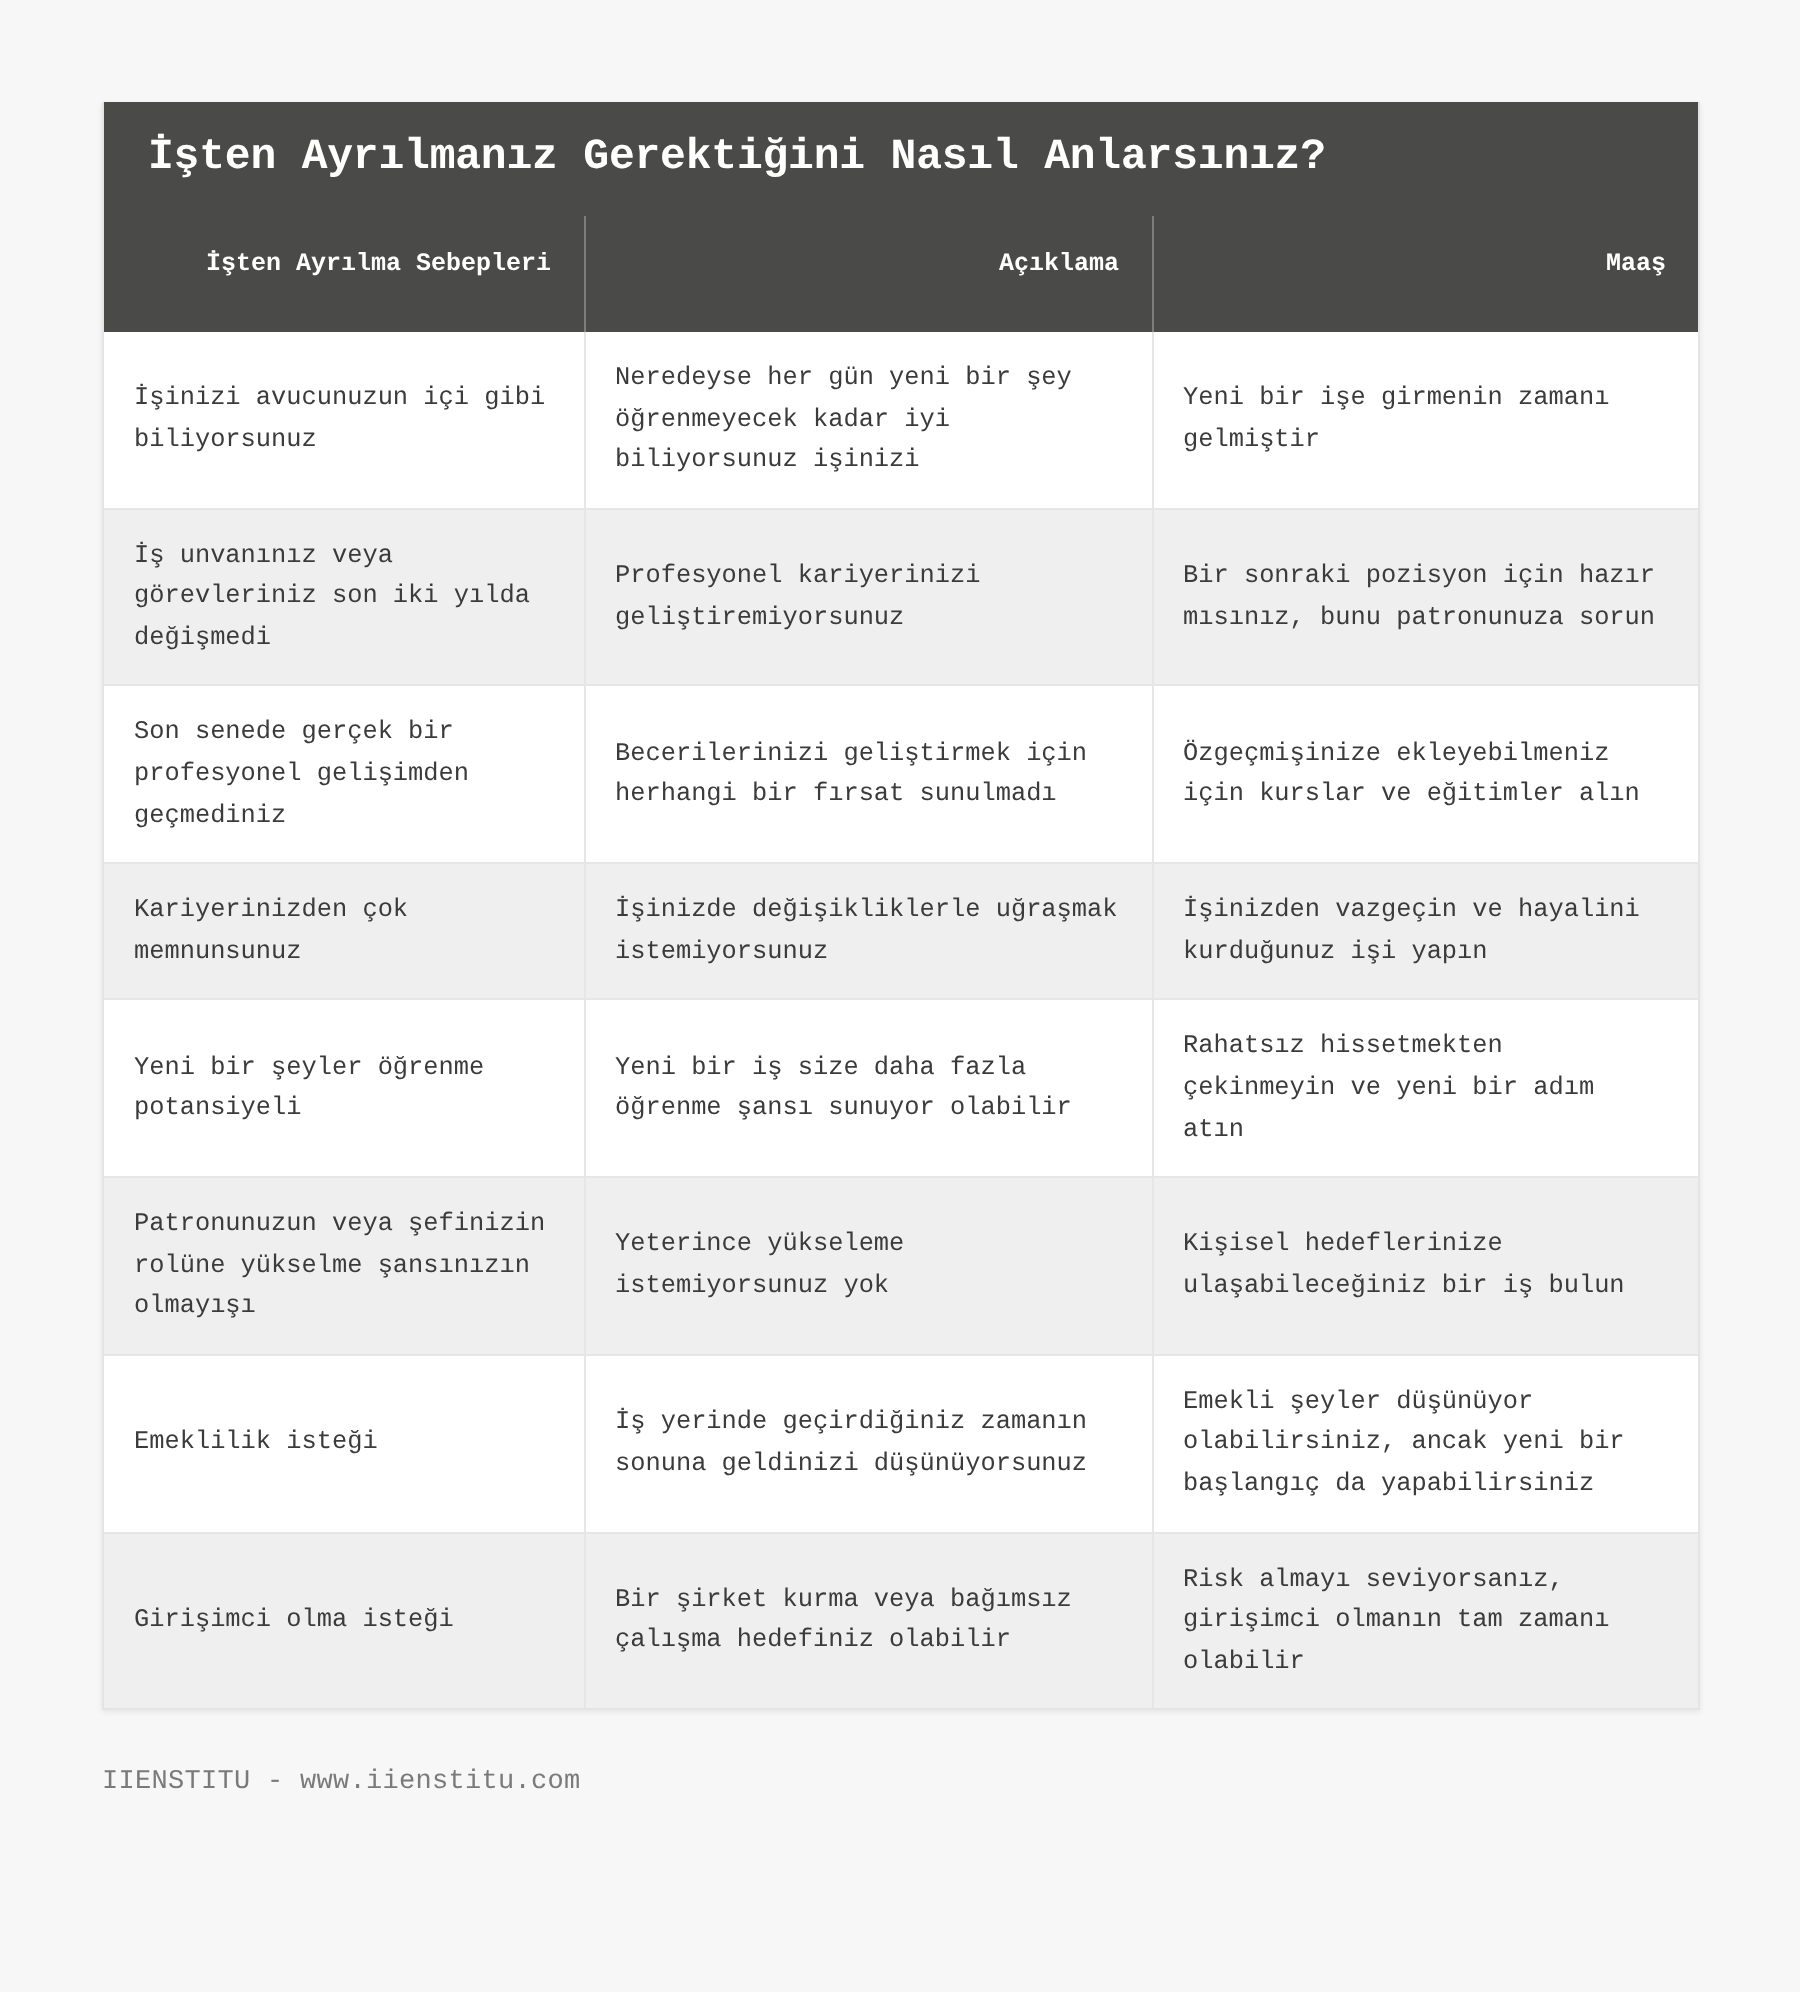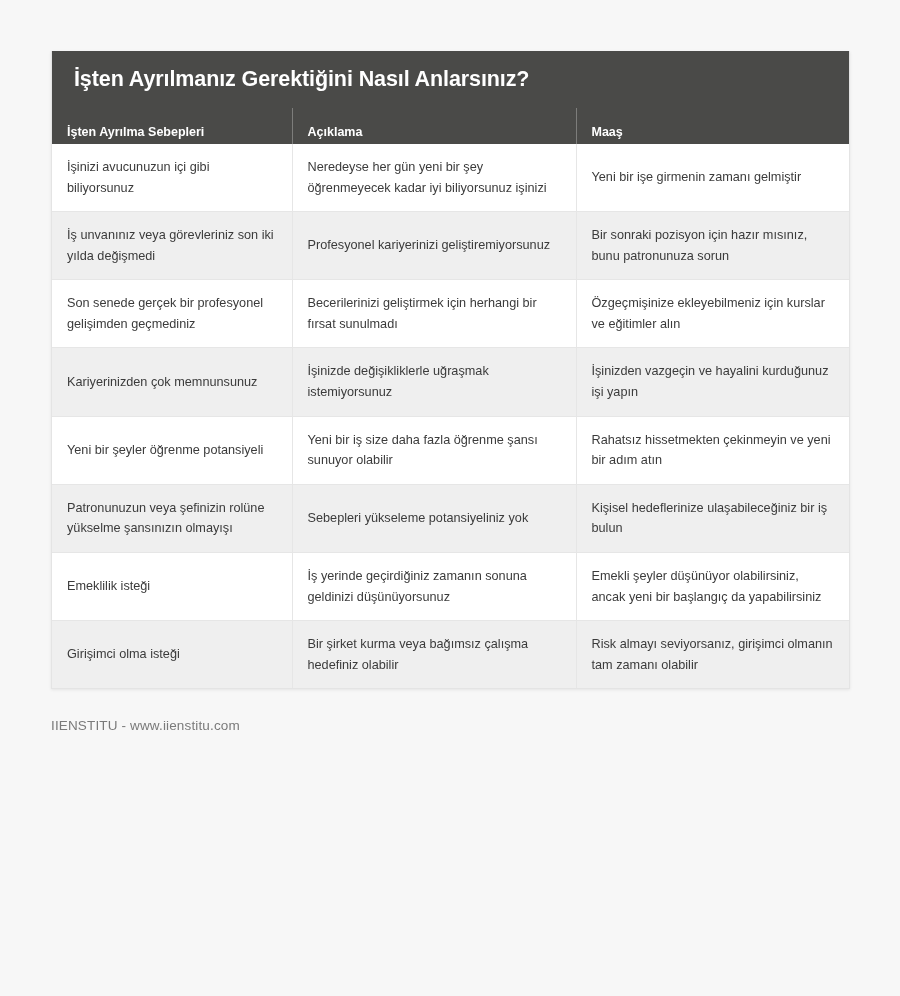--- a/index.html
+++ b/index.html
@@ -15,20 +15,21 @@
     -webkit-font-smoothing: antialiased;
   }
 
   .page {
     box-sizing: border-box;
     width: 900px;
     height: 996px;
     padding: 51px 52px 0 51px;
     background: #f7f7f7;
     position: relative;
+    font-family: Liberation Mono, monospace;
   }
 
   .infographic {
     width: 797px;
     background: #ffffff;
     border: 1px solid #e4e4e4;
     border-top: none;
     box-shadow: 0 1px 3px rgba(0,0,0,0.08);
   }
 
@@ -55,22 +56,22 @@
     width: 100%;
     border-collapse: collapse;
     table-layout: fixed;
   }
 
   table.data-table thead th {
     background: #4a4a48;
     color: #ffffff;
     font-size: 12.5px;
     font-weight: bold;
-    text-align: left;
-    padding: 17px 16px 4px 15px;
+    text-align: right;
+    padding: 17px 16px 26px 15px;
     border-right: 1px solid #7d7d7b;
     vertical-align: middle;
     line-height: 1.2;
   }
   table.data-table thead th:last-child {
     border-right: none;
   }
 
   table.data-table tbody td {
     font-size: 12.7px;
@@ -154,21 +155,21 @@
             <td>İşinizde değişikliklerle uğraşmak istemiyorsunuz</td>
             <td>İşinizden vazgeçin ve hayalini kurduğunuz işi yapın</td>
           </tr>
           <tr>
             <td>Yeni bir şeyler öğrenme potansiyeli</td>
             <td>Yeni bir iş size daha fazla öğrenme şansı sunuyor olabilir</td>
             <td>Rahatsız hissetmekten çekinmeyin ve yeni bir adım atın</td>
           </tr>
           <tr>
             <td>Patronunuzun veya şefinizin rolüne yükselme şansınızın olmayışı</td>
-            <td>Sebepleri yükseleme potansiyeliniz yok</td>
+            <td>Yeterince yükseleme istemiyorsunuz yok</td>
             <td>Kişisel hedeflerinize ulaşabileceğiniz bir iş bulun</td>
           </tr>
           <tr>
             <td>Emeklilik isteği</td>
             <td>İş yerinde geçirdiğiniz zamanın sonuna geldinizi düşünüyorsunuz</td>
             <td>Emekli şeyler düşünüyor olabilirsiniz, ancak yeni bir başlangıç da yapabilirsiniz</td>
           </tr>
           <tr>
             <td>Girişimci olma isteği</td>
             <td>Bir şirket kurma veya bağımsız çalışma hedefiniz olabilir</td>

